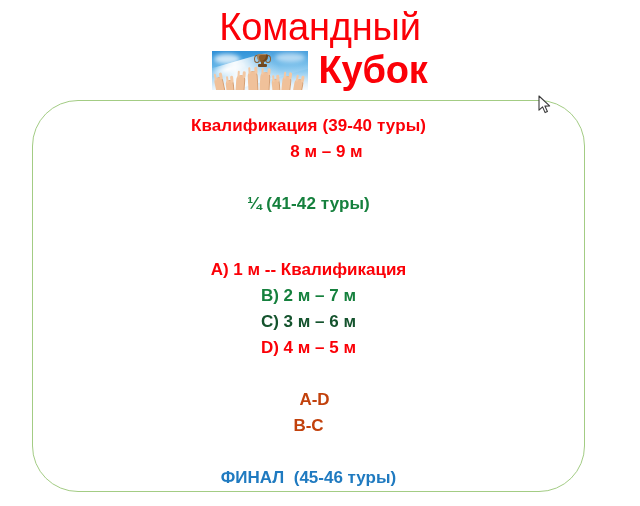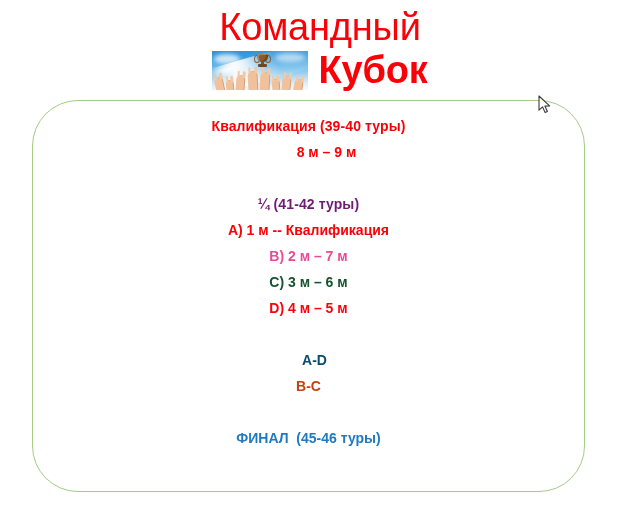--- a/index.html
+++ b/index.html
@@ -189,21 +189,21 @@
   
   #bracket-lines {
     position: absolute;
     left: 32px;
     top: 113px;
     width: 553px;
     text-align: center;
   }
   .line {
     font-family: "Liberation Sans", sans-serif;
-    font-size: 14px;
+    font-size: 17px;
     font-weight: bold;
     line-height: 26px;
     color: #fb0007;
     white-space: pre;
   }
   .line.blank {
     color: transparent;
   }
   .line.final {
     color: #1f7ac0;
@@ -260,27 +260,27 @@
       <div id="title-word-2" style="color: rgb(251, 0, 7);">Кубок</div>
     </div>
   </div>
 
   <div id="content-frame" style="border-color: rgb(163, 204, 132);"></div>
 
   <div id="bracket-lines">
       <div class="line stage-head" style="color: rgb(251, 0, 7);">Квалификация (39-40 туры)</div>
       <div class="line" style="color: rgb(251, 0, 7); margin-left: 36px;">8 м – 9 м</div>
       <div class="line blank"> </div>
-      <div class="line stage-head" style="color: #701a75;">¼ (41-42 туры)</div>
-      <div class="line" style="color: rgb(251, 0, 7);">A) 1 м -- Квалификация</div>
-      <div class="line" style="color: #ec4899;">B) 2 м – 7 м</div>
+      <div class="line stage-head" style="color: #15803d;">¼ (41-42 туры)</div>
+      <div class="line" style="color: rgb(251, 0, 7); margin-top: 40px;">A) 1 м -- Квалификация</div>
+      <div class="line" style="color: #15803d;">B) 2 м – 7 м</div>
       <div class="line" style="color: #14532d;">C) 3 м – 6 м</div>
       <div class="line" style="color: rgb(251, 0, 7);">D) 4 м – 5 м</div>
       <div class="line blank"> </div>
-      <div class="line" style="color: #0c4a6e; padding-left: 12px;">A-D</div>
+      <div class="line" style="color: #c2410c; padding-left: 12px;">A-D</div>
       <div class="line" style="color: #c2410c;">B-C</div>
       <div class="line blank"> </div>
       <div class="line final" style="color: rgb(31, 122, 192);">ФИНАЛ  (45-46 туры)</div>
     </div>
 
   <div id="mouse-cursor" style="left: 538px; top: 95px;">
     <svg width="14" height="20" viewBox="0 0 14 20" xmlns="http://www.w3.org/2000/svg">
       <path d="M1,1 L1,15.2 L4.6,11.9 L7.1,17.6 L9.4,16.6 L6.9,11.1 L11.6,10.9 Z" fill="#ffffff" stroke="#3a3a3a" stroke-width="1.1" stroke-linejoin="round"></path>
     </svg>
   </div>

